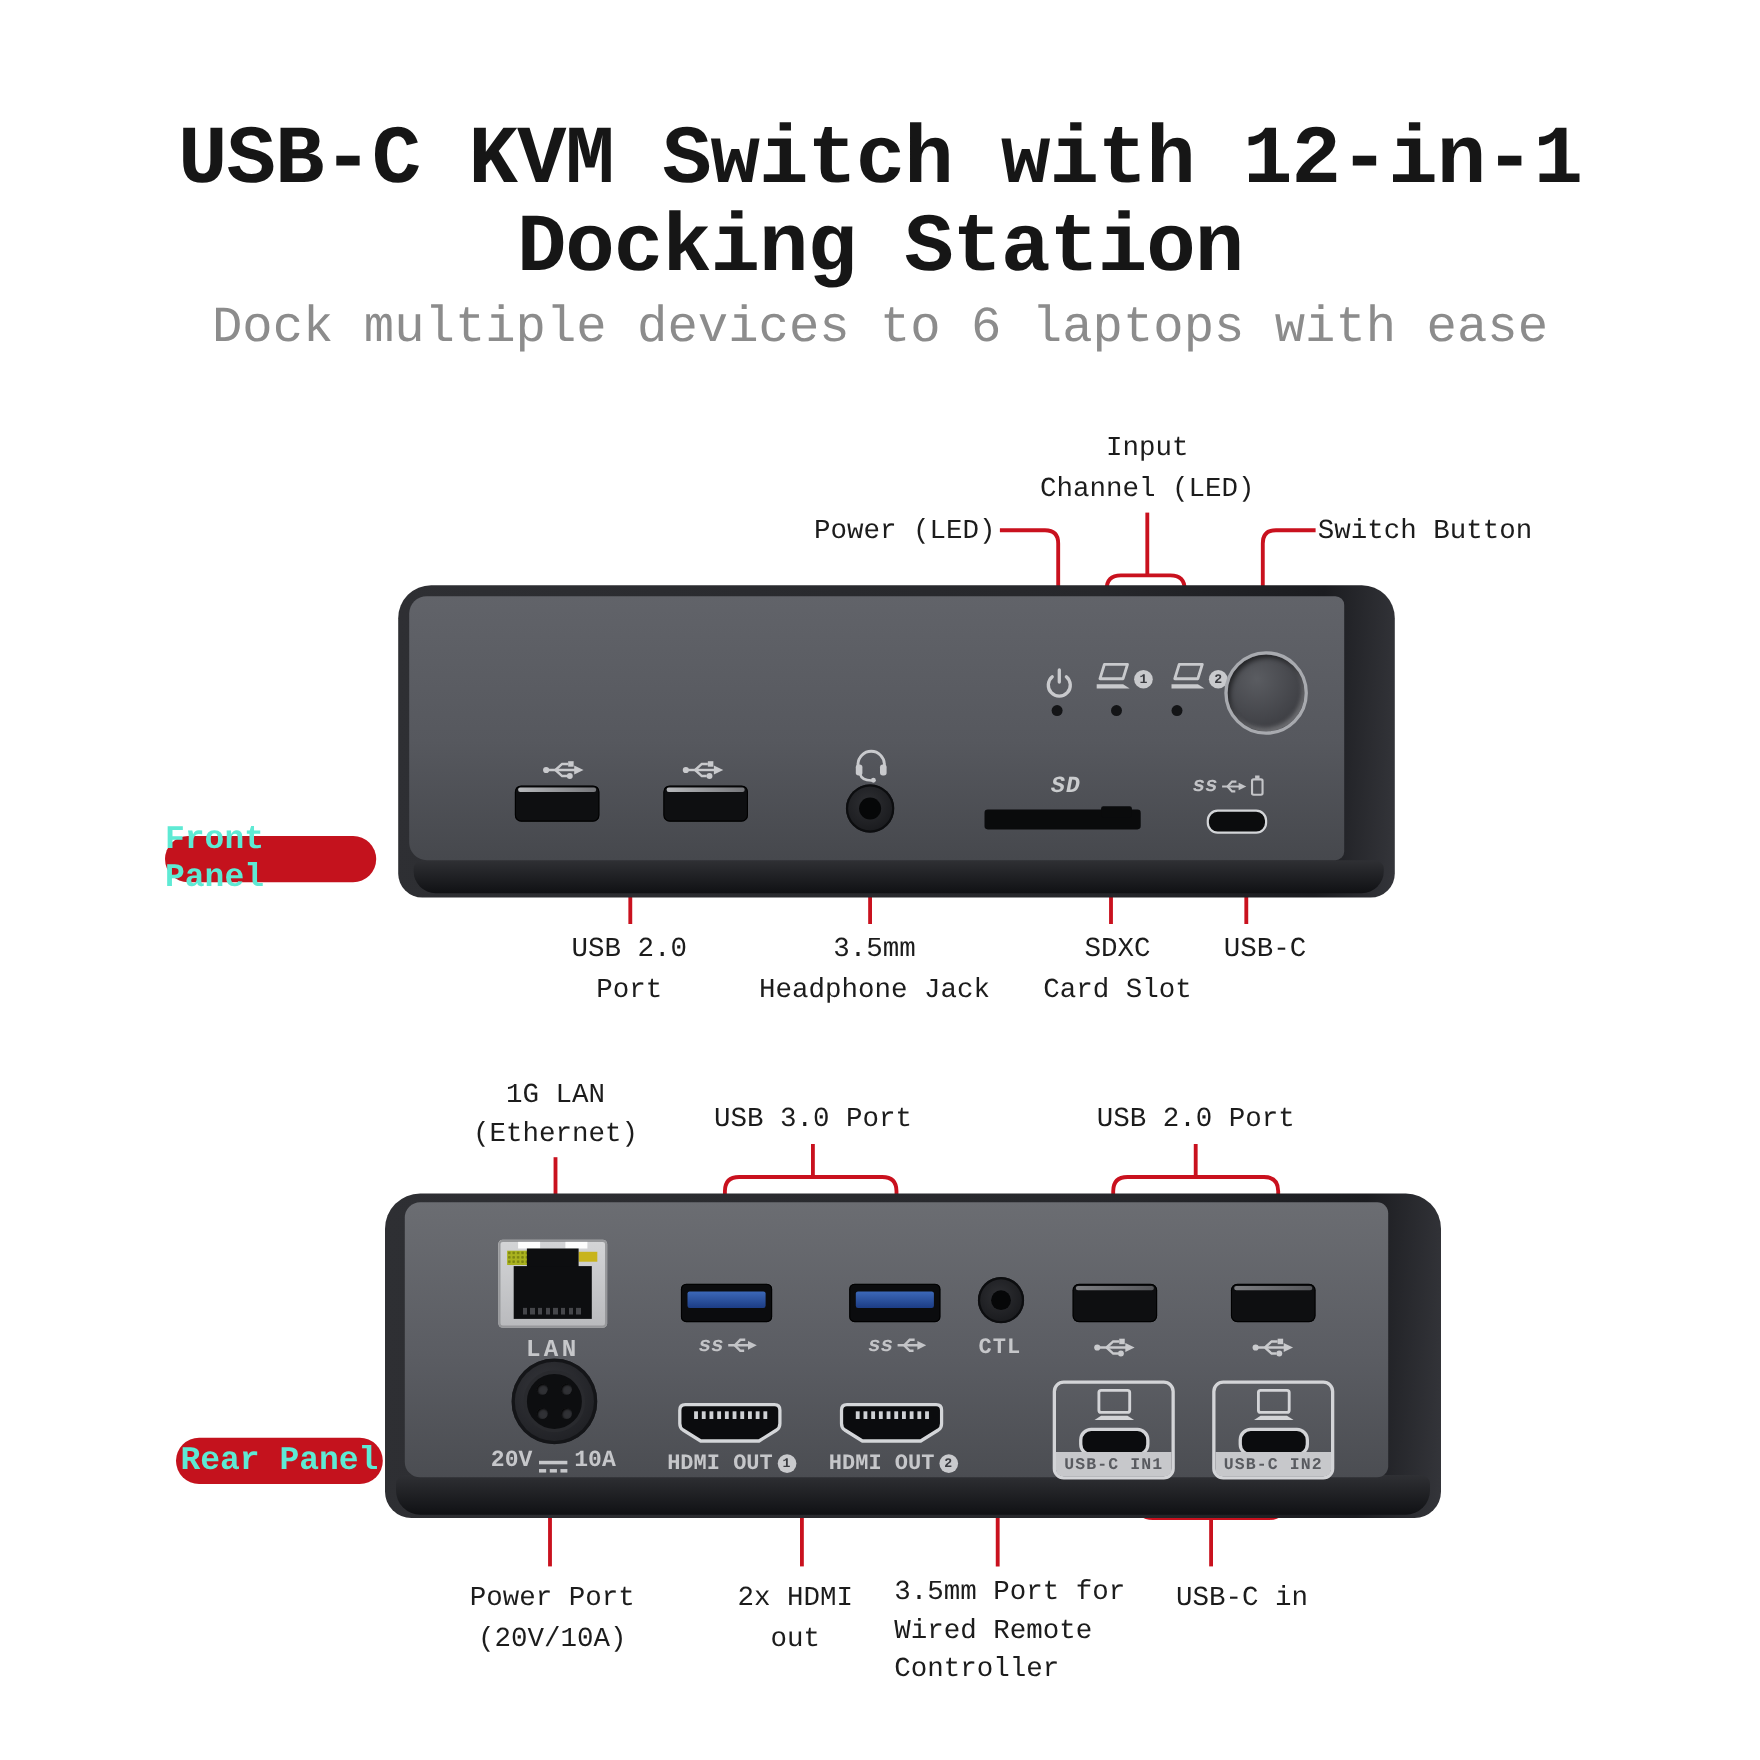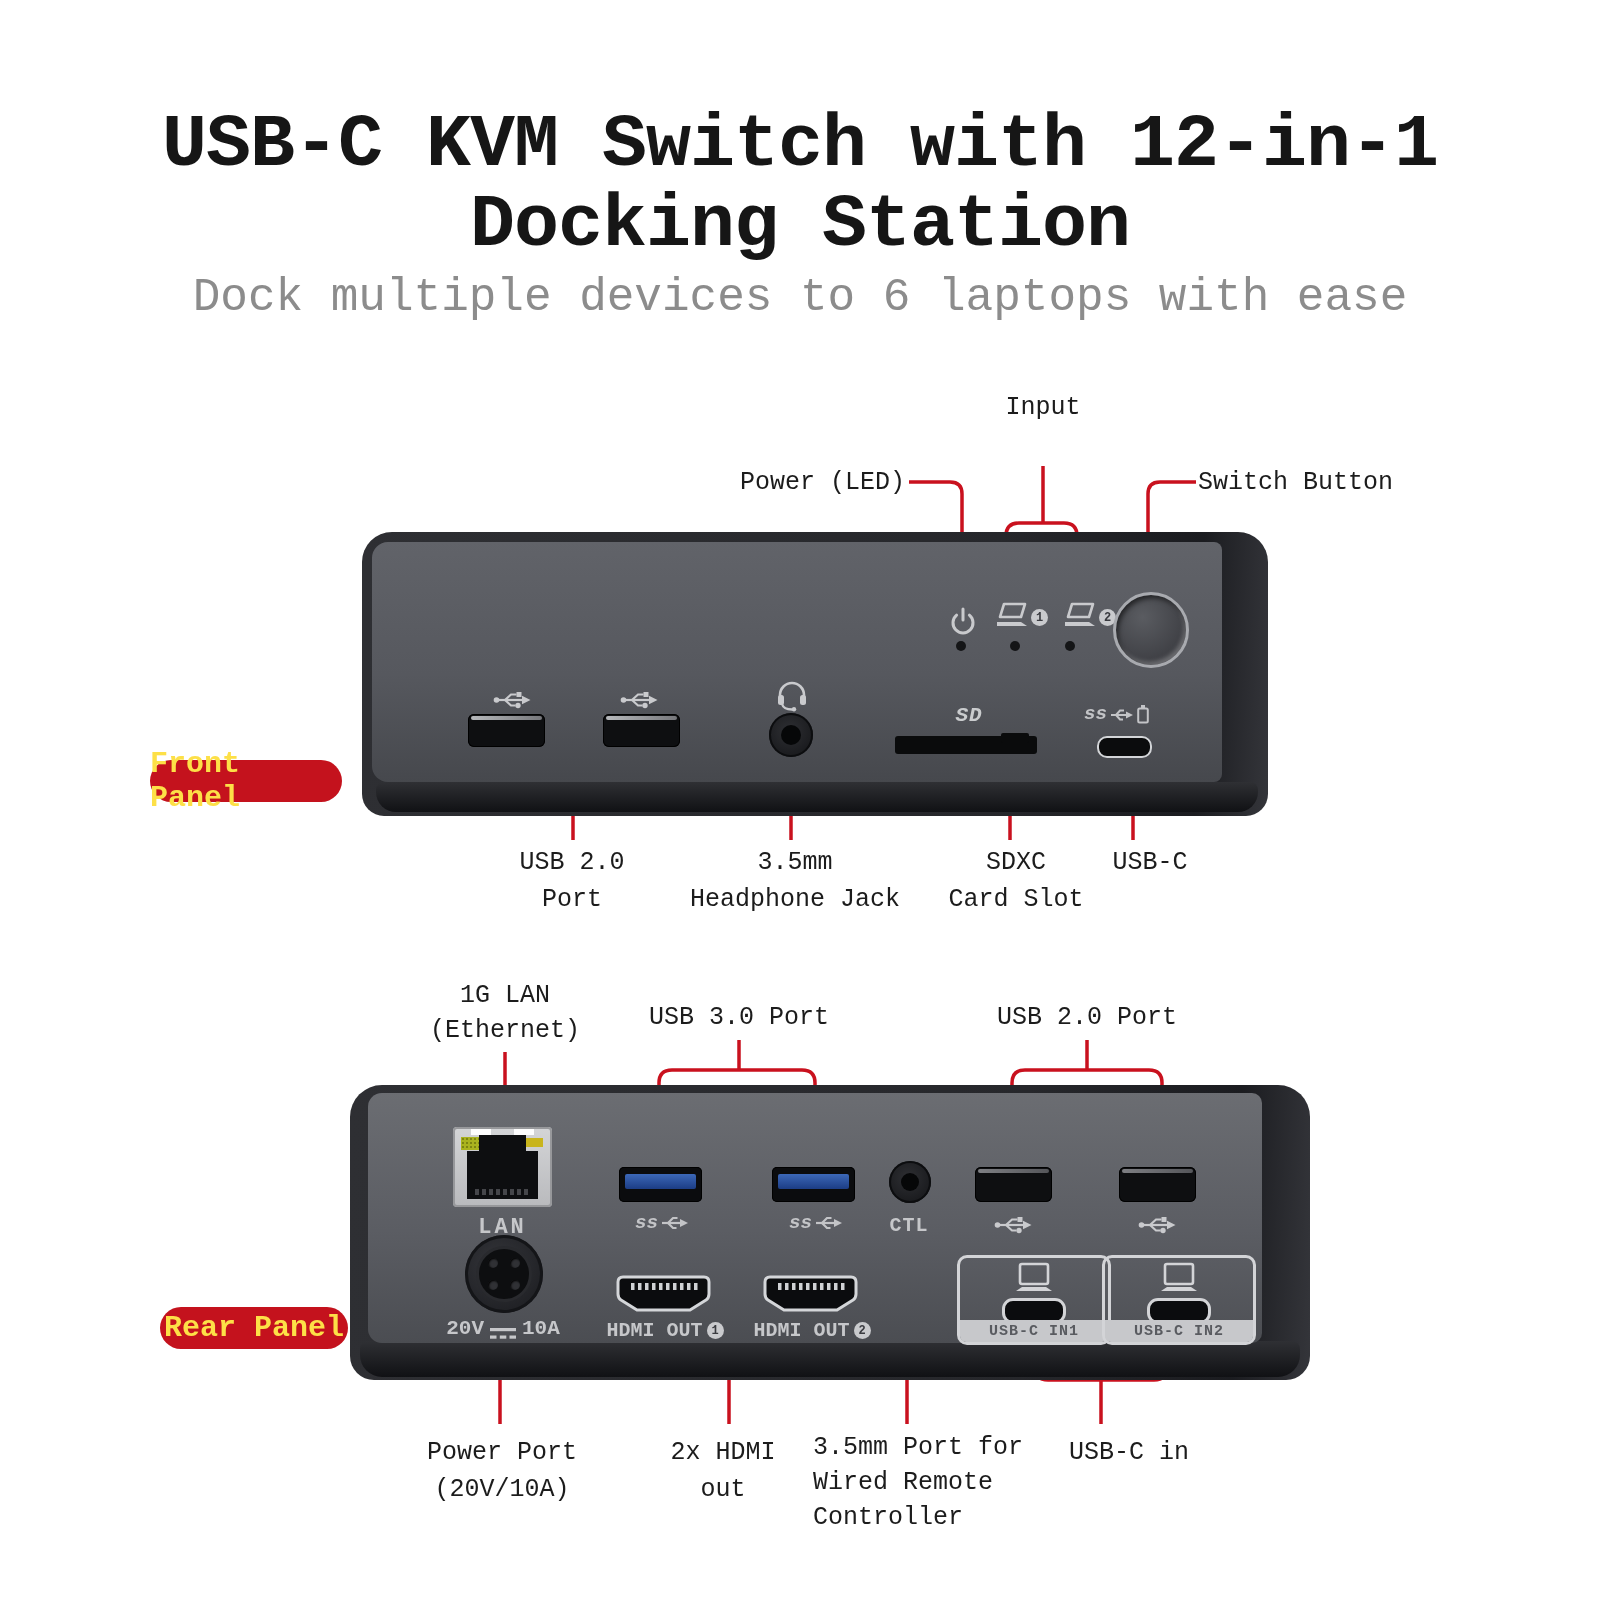--- a/index.html
+++ b/index.html
@@ -8,21 +8,21 @@
 
   
   #title{position:absolute;left:0;right:0;top:106px;text-align:center;
          font-weight:bold;font-size:75px;line-height:80px;letter-spacing:-1px;color:var(--title-color);}
   #subtitle{position:absolute;left:0;right:0;top:272px;text-align:center;
             font-size:46px;color:var(--subtitle-color);}
   .callout-label{position:absolute;font-size:25px;line-height:37px;color:var(--label-color);text-align:center;}
   .lh35{line-height:35px;}
   .alignR{text-align:right;} .alignL{text-align:left;}
 
-  .panel-badge{position:absolute;background:var(--badge);color:#fde047;font-weight:bold;font-size:30px;
+  .panel-badge{position:absolute;background:var(--badge);color:#5eead4;font-weight:bold;font-size:30px;
                border-radius:24px;display:flex;align-items:center;justify-content:center;}
 
   
   #callouts{position:absolute;left:0;top:0;pointer-events:none;}
   .callout-line{stroke:var(--accent);stroke-width:3.5;fill:none;}
   .callout-dot{fill:var(--accent);}
 
   
   .chassis{position:absolute;background:linear-gradient(92deg,#2e2f33 0%,#26272b 70%,#1b1c20 92%,#34353a 100%);}
   #front-chassis{left:362px;top:532px;width:906px;height:284px;border-radius:30px 30px 22px 22px;}
@@ -78,21 +78,21 @@
   .usb3-port .tongue{position:absolute;left:6px;right:6px;top:7px;height:15px;border-radius:2px;
                      background:linear-gradient(180deg,#3c68b8,#1c3d85);}
   .din{position:absolute;width:78px;height:78px;border-radius:50%;
        background:radial-gradient(circle at 42% 38%,#35363b,#1e1f23 80%);box-shadow:inset 0 0 0 3px #141518;
        display:flex;align-items:center;justify-content:center;}
   .din .inner{position:relative;width:50px;height:50px;border-radius:50%;background:#0d0e10;border:3px solid #292a2e;}
   .din .pin{position:absolute;width:10px;height:10px;border-radius:50%;background:#303135;
             box-shadow:inset 1px 1px 2px #000;}
   .pwr-label{position:absolute;display:flex;align-items:flex-end;justify-content:center;gap:6px;
              font-weight:bold;font-size:21px;color:#c6c7ca;}
-  .usbc-box{position:absolute;border:3px solid #d3d4d7;border-radius:10px;background:rgba(255,255,255,0.02);padding-left:43px;}
+  .usbc-box{position:absolute;border:3px solid #d3d4d7;border-radius:10px;background:rgba(255,255,255,0.02);}
   .usbc-box .pill{position:absolute;left:50%;transform:translateX(-50%);top:40px;width:58px;height:20px;
                   background:#0b0c0e;border:3px solid #d3d4d7;border-radius:11px;}
   .usbc-box .bar{position:absolute;left:0;right:0;bottom:0;height:22px;background:#c7c8cb;border-radius:0 0 6px 6px;
                  display:flex;align-items:center;justify-content:center;font-size:15px;font-weight:bold;color:#595b60;
                  letter-spacing:1px;}
   .hdmi-label{position:absolute;display:flex;align-items:center;justify-content:center;gap:4px;
               font-weight:bold;font-size:20px;color:#c6c7ca;}
   .hdmi-label .num-circle{width:17px;height:17px;font-size:12px;}
   .ss-group{position:absolute;display:flex;align-items:flex-end;gap:2px;color:#c3c4c7;}
   .ss-text{font-style:italic;font-weight:bold;font-size:19px;line-height:19px;}
@@ -151,20 +151,21 @@
     <circle class="callout-dot" cx="907" cy="1242" r="7.5"></circle>
     <path class="callout-line" d="M1035 1341 V1367 Q1035 1380 1048 1380 H1154 Q1167 1380 1167 1367 V1341"></path>
     <path class="callout-line" d="M1101 1380 V1424"></path>
     <circle class="callout-dot" cx="1035" cy="1341" r="7.5"></circle>
     <circle class="callout-dot" cx="1167" cy="1341" r="7.5"></circle>
   </svg>
 
   <div class="callout-label alignR" style="left:605px;width:300px;top:464px;">Power (LED)</div>
   <div class="callout-label" style="left:893px;width:300px;top:389px;">
     <div>Input</div>
+    <div>Channel (LED)</div>
   </div>
   <div class="callout-label alignL" style="left:1198px;width:320px;top:464px;">Switch Button</div>
 
   <div class="callout-label" style="left:447px;width:250px;top:844px;">
     <div>USB 2.0</div>
     <div>Port</div>
   </div>
   <div class="callout-label" style="left:645px;width:300px;top:844px;">
     <div>3.5mm</div>
     <div>Headphone Jack</div>

